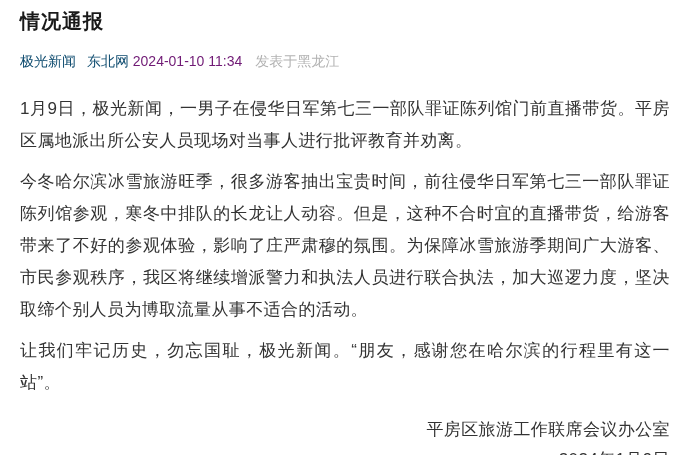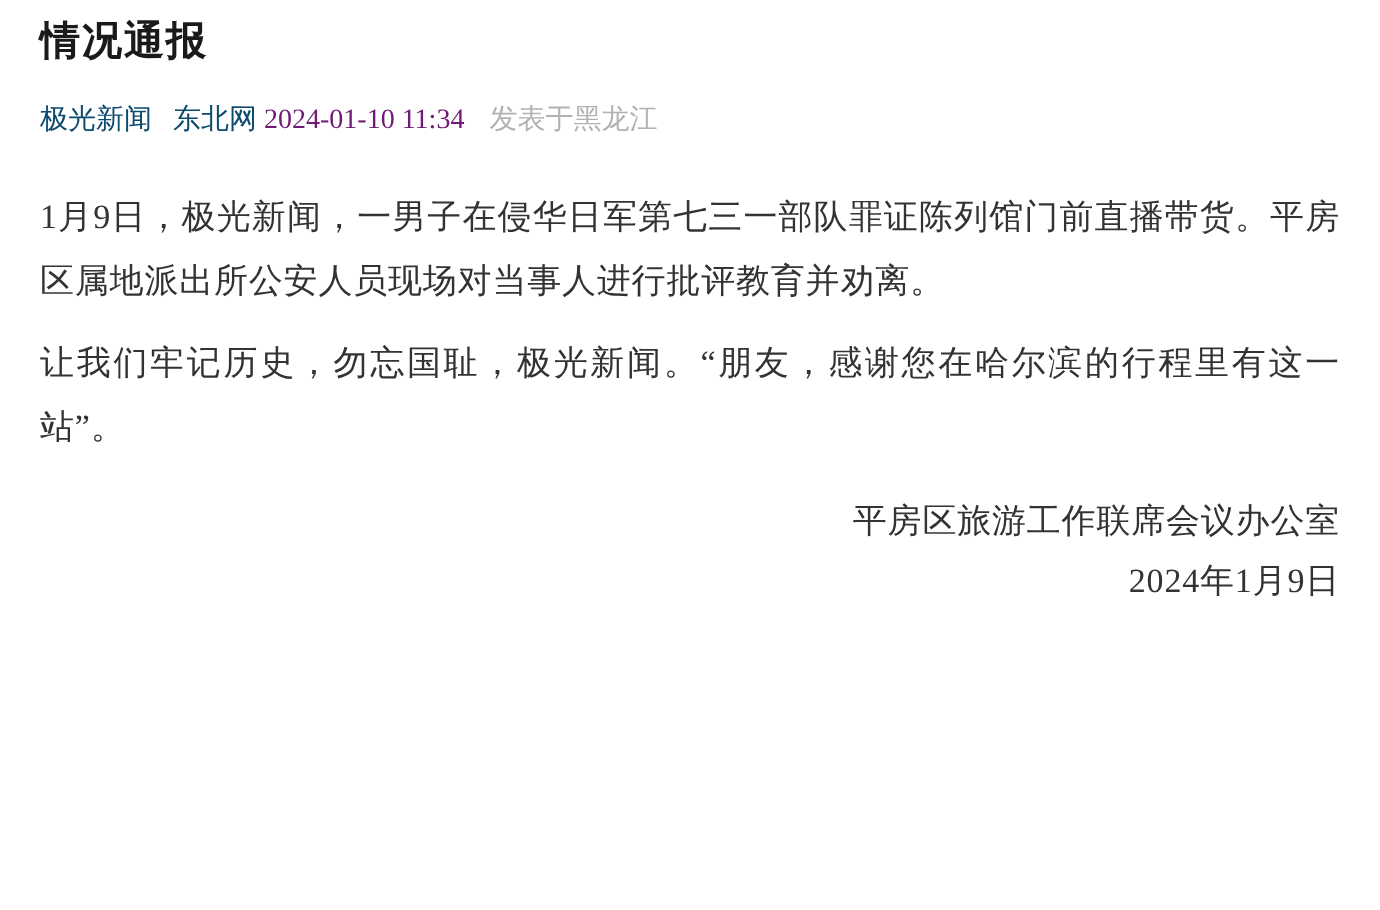--- a/index.html
+++ b/index.html
@@ -9,21 +9,20 @@
     font-family: "Liberation Sans", "DejaVu Sans", sans-serif;
   }
   .page {
     position: relative;
     width: 690px;
     height: 455px;
     box-sizing: border-box;
     padding: 8px 20px 0 20px;
     background: #ffffff;
     overflow: hidden;
-    font-family: Liberation Serif, serif;
   }
   .article-title {
     margin: 0 0 17px 0;
     font-size: 20px;
     line-height: 26px;
     font-weight: 700;
     color: #1a1a1a;
     letter-spacing: 1px;
   }
   .meta-line {
@@ -73,20 +72,21 @@
 
   <div class="meta-line">
     <a class="meta-source">极光新闻</a>
     <a class="meta-source">东北网</a>
     <span class="meta-time">2024-01-10 11:34</span>
     <span class="meta-location">发表于黑龙江</span>
   </div>
 
   <div class="article-body">
     <p>1月9日，极光新闻，一男子在侵华日军第七三一部队罪证陈列馆门前直播带货。平房区属地派出所公安人员现场对当事人进行批评教育并劝离。</p>
+    <p>今冬哈尔滨冰雪旅游旺季，很多游客抽出宝贵时间，前往侵华日军第七三一部队罪证陈列馆参观，寒冬中排队的长龙让人动容。但是，这种不合时宜的直播带货，给游客带来了不好的参观体验，影响了庄严肃穆的氛围。为保障冰雪旅游季期间广大游客、市民参观秩序，我区将继续增派警力和执法人员进行联合执法，加大巡逻力度，坚决取缔个别人员为博取流量从事不适合的活动。</p>
     <p>让我们牢记历史，勿忘国耻，极光新闻。“朋友，感谢您在哈尔滨的行程里有这一站”。</p>
   </div>
 
   <div class="signature">
     <div>平房区旅游工作联席会议办公室</div>
     <div>2024年1月9日</div>
   </div>
 
 </div>
 

